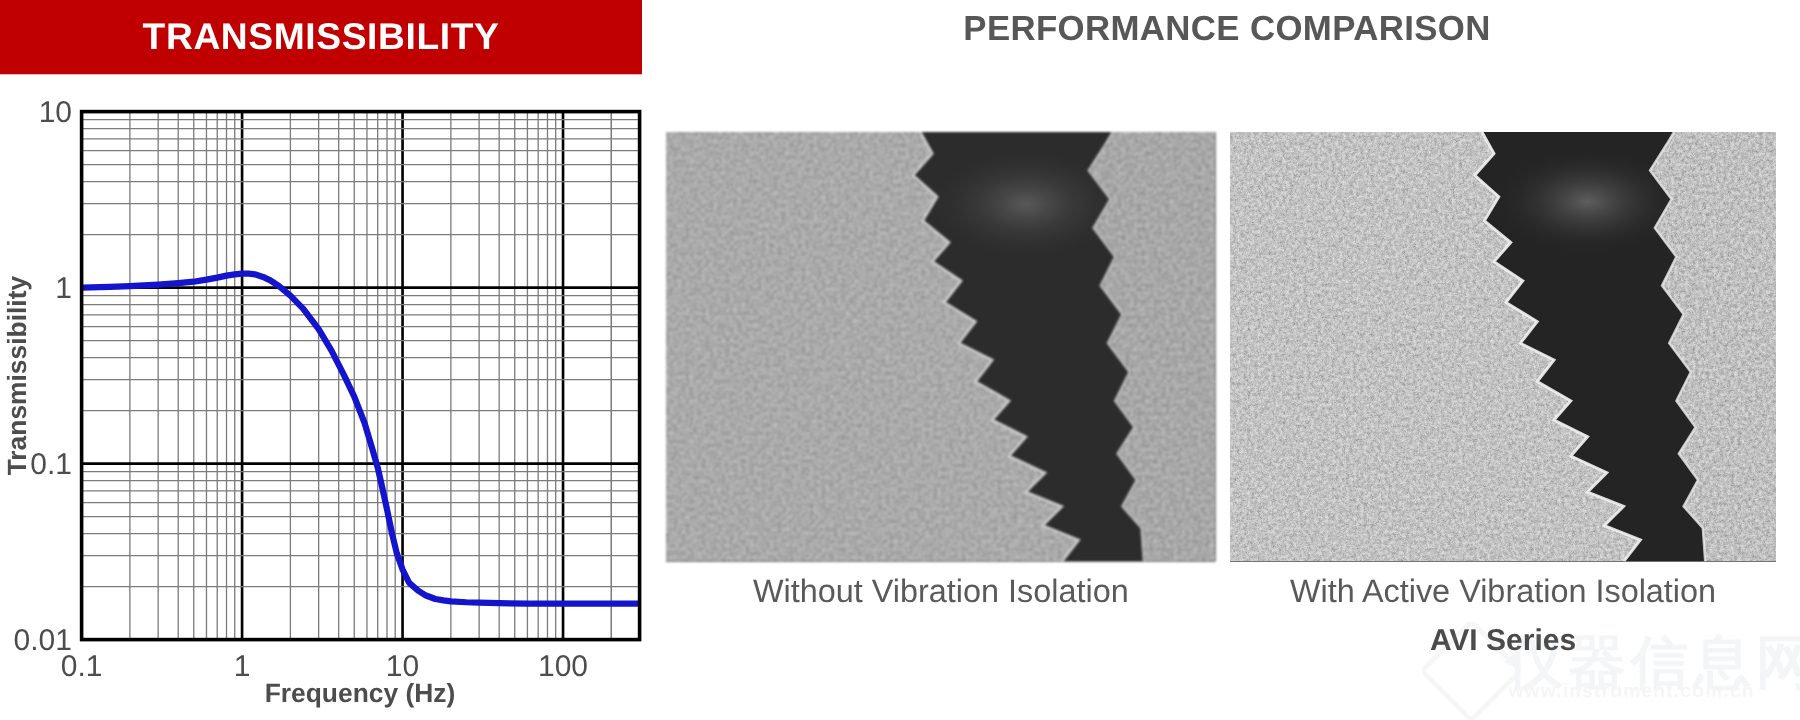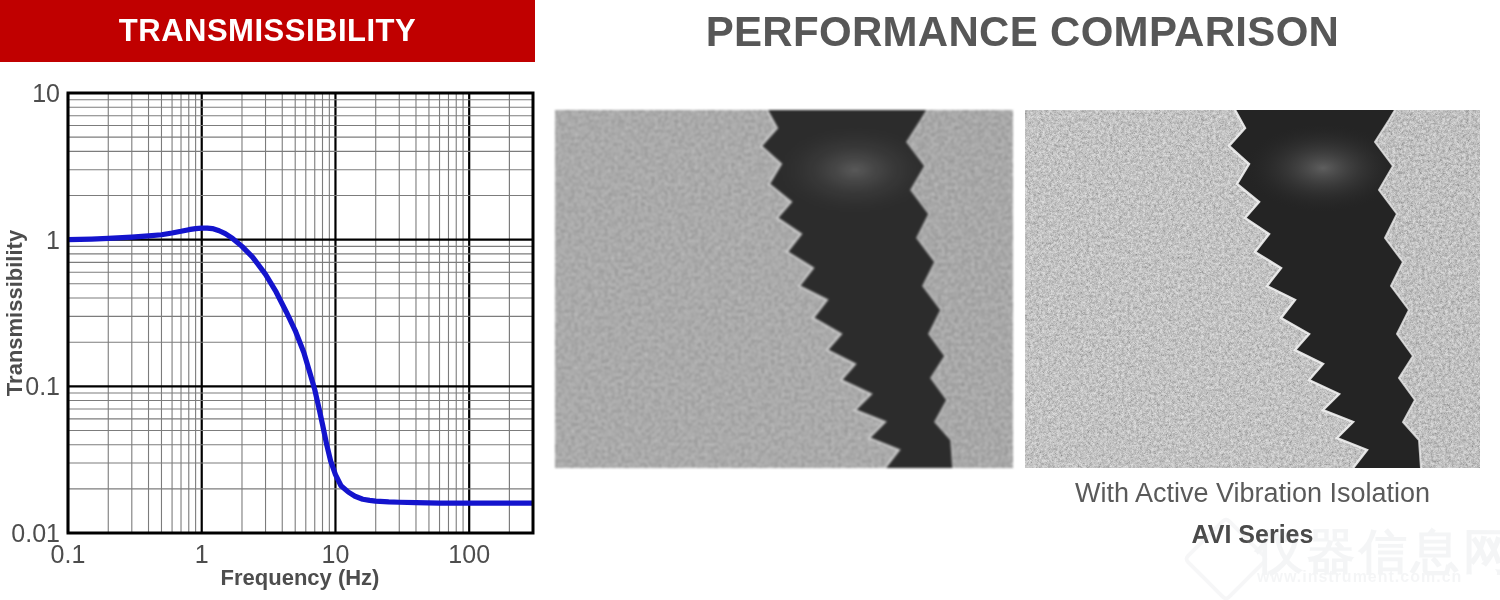--- a/index.html
+++ b/index.html
@@ -20,21 +20,21 @@
     color:#ffffff;font-size:31px;font-weight:bold;letter-spacing:.5px;
     font-family:"Liberation Sans",sans-serif;
   }
   #chart-wrap{position:absolute;left:0;top:62px;width:545px;height:538px;}
   #chart-svg{display:block;}
 
   
   #right-panel{position:absolute;left:545px;top:0;width:955px;height:600px;}
   #perf-heading{
     position:absolute;left:0;top:8px;width:955px;text-align:center;
-    font-size:42px;font-weight:bold;color:#575757;letter-spacing:.3px;
+    font-size:29px;font-weight:bold;color:#575757;letter-spacing:.3px;
   }
   .photo-block{position:absolute;top:110px;}
   #photo-left{left:10px;width:458px;height:358px;}
   #photo-right{left:480px;width:455px;height:358px;}
   .photo-frame{width:100%;height:100%;overflow:hidden;background:#2b2b2b;position:relative;}
   .photo-frame svg{display:block;width:100%;height:100%;}
   #photo-left .photo-frame{filter:blur(1.1px) contrast(.93);}
   .caption{
     position:absolute;top:478px;text-align:center;
     font-size:27px;color:#5a5a5a;font-weight:normal;
@@ -262,20 +262,21 @@
         </g>
         <path d="M210,0 L220,18 L204,36 L224,54 L212,74 L234,92 L220,108 L244,124
                  L230,142 L256,158 L242,176 L270,190 L256,208 L284,224 L270,240
                  L298,254 L284,270 L314,284 L298,300 L328,312 L312,328 L342,340 L328,358" fill="none" stroke="#f2f2f2" stroke-width="2.4" opacity="0.9"></path>
         <path d="M370,0 L364,10 L350,32 L368,56 L354,80 L372,104 L360,128 L378,152
                  L366,176 L384,200 L372,224 L388,246 L374,268 L390,290 L378,312 L394,330 L396,358" fill="none" stroke="#eaeaea" stroke-width="2" opacity="0.8"></path>
       </svg>
     </div>
   </div>
 
+  <div class="caption" id="caption-left">Without Vibration Isolation</div>
   <div class="caption" id="caption-right">With Active Vibration Isolation</div>
   <div id="series-label">AVI Series</div>
 </div>
 
 <div id="watermark">
   <div id="wm-logo"></div>
   <div id="wm-cn">仪器信息网</div>
   <div id="wm-url">www.instrument.com.cn</div>
 </div>
 

